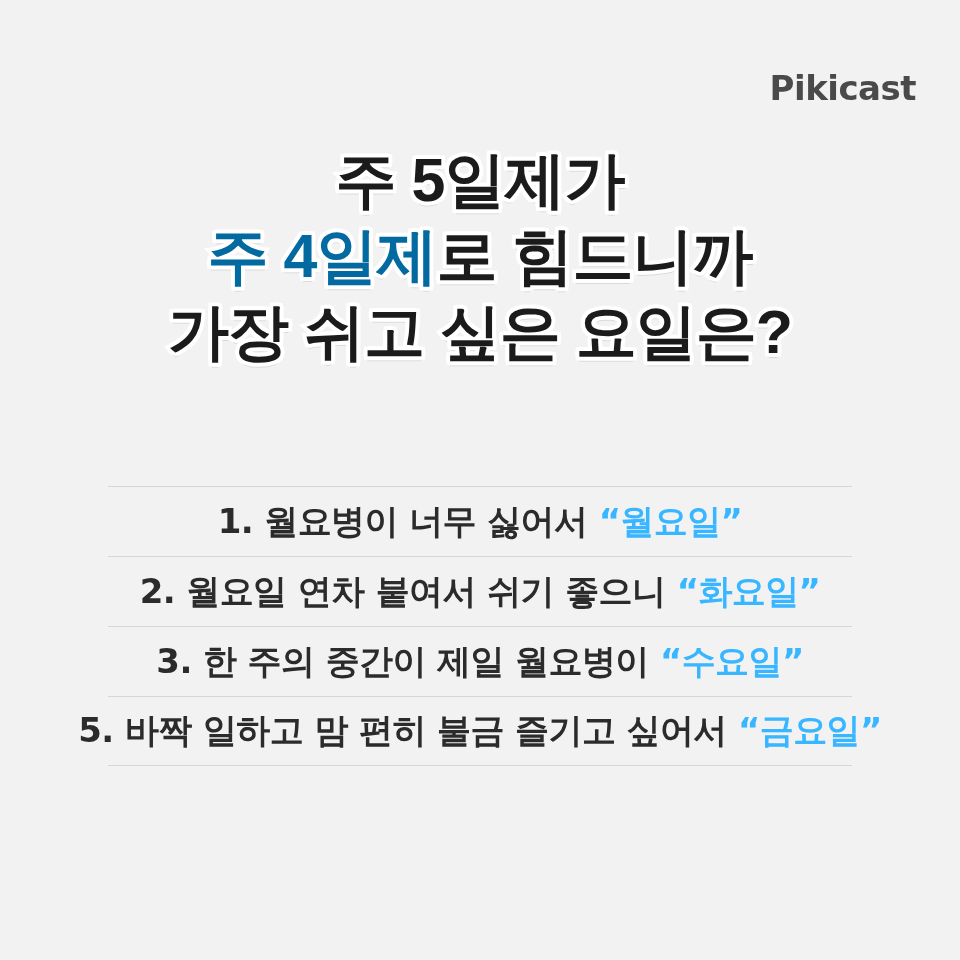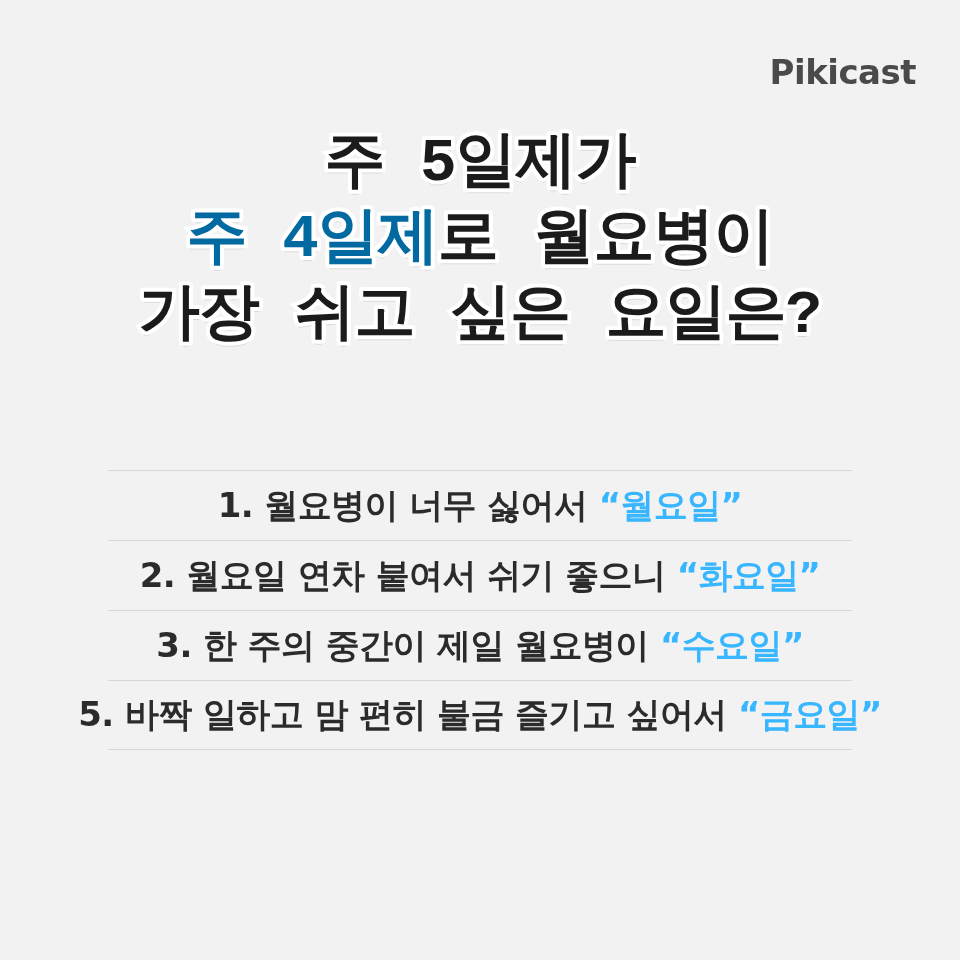--- a/index.html
+++ b/index.html
@@ -14,20 +14,21 @@
     overflow: hidden;
     position: relative;
   }
 
   .card {
     position: relative;
     width: 960px;
     height: 804px;
     background: #f2f2f2;
     box-sizing: border-box;
+    margin-top: 16px;
   }
 
   
   .brand {
     position: absolute;
     top: 52px;
     right: 44px;
     font-size: 34px;
     font-weight: bold;
     color: #4a4a4a;
@@ -37,21 +38,21 @@
 
   
   .title-block {
     position: absolute;
     top: 126px;
     left: 0;
     width: 960px;
     text-align: center;
   }
   .title-line {
-    font-family: Liberation Mono, monospace;
+    font-family: Liberation Sans, sans-serif;
     font-weight: bold;
     font-size: 61px;
     line-height: 76px;
     letter-spacing: -1px;
     color: #1b1b1b;
     -webkit-text-stroke: 7px #ffffff;
     paint-order: stroke fill;
     text-shadow:
       -3px -3px 0 #ffffff,  3px -3px 0 #ffffff,
       -3px  3px 0 #ffffff,  3px  3px 0 #ffffff,
@@ -102,21 +103,21 @@
 
   <div class="brand">
     <span>Pikicast</span>
   </div>
 
   <div class="title-block">
     <div class="title-line">
       <span>주 5일제가</span>
     </div>
     <div class="title-line">
-      <span class="hl">주 4일제</span><span>로 월요병이</span>
+      <span class="hl">주 4일제</span><span>로 힘드니까</span>
     </div>
     <div class="title-line">
       <span>가장 쉬고 싶은 요일은?</span>
     </div>
   </div>
 
   <div class="options">
 
     <div class="option-row">
       <div class="option-text">

